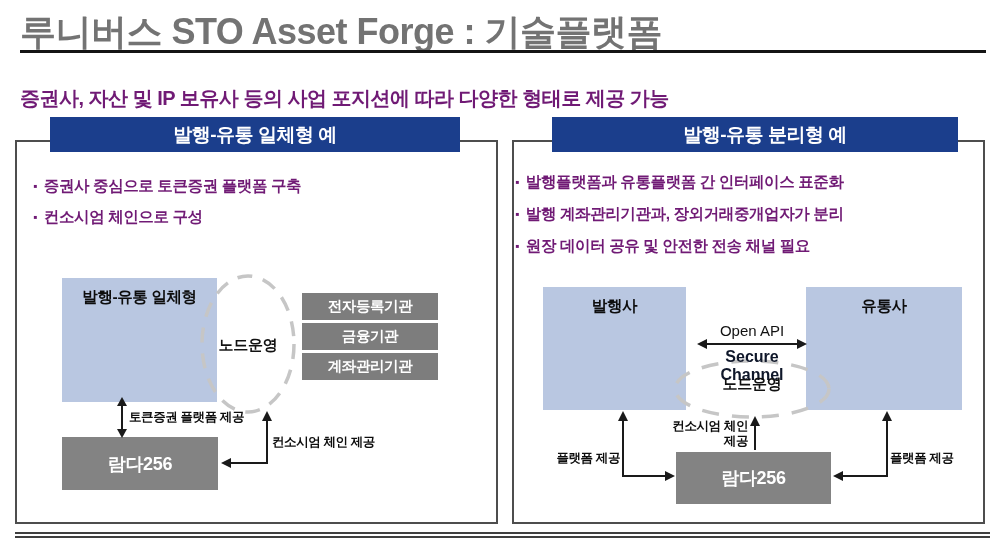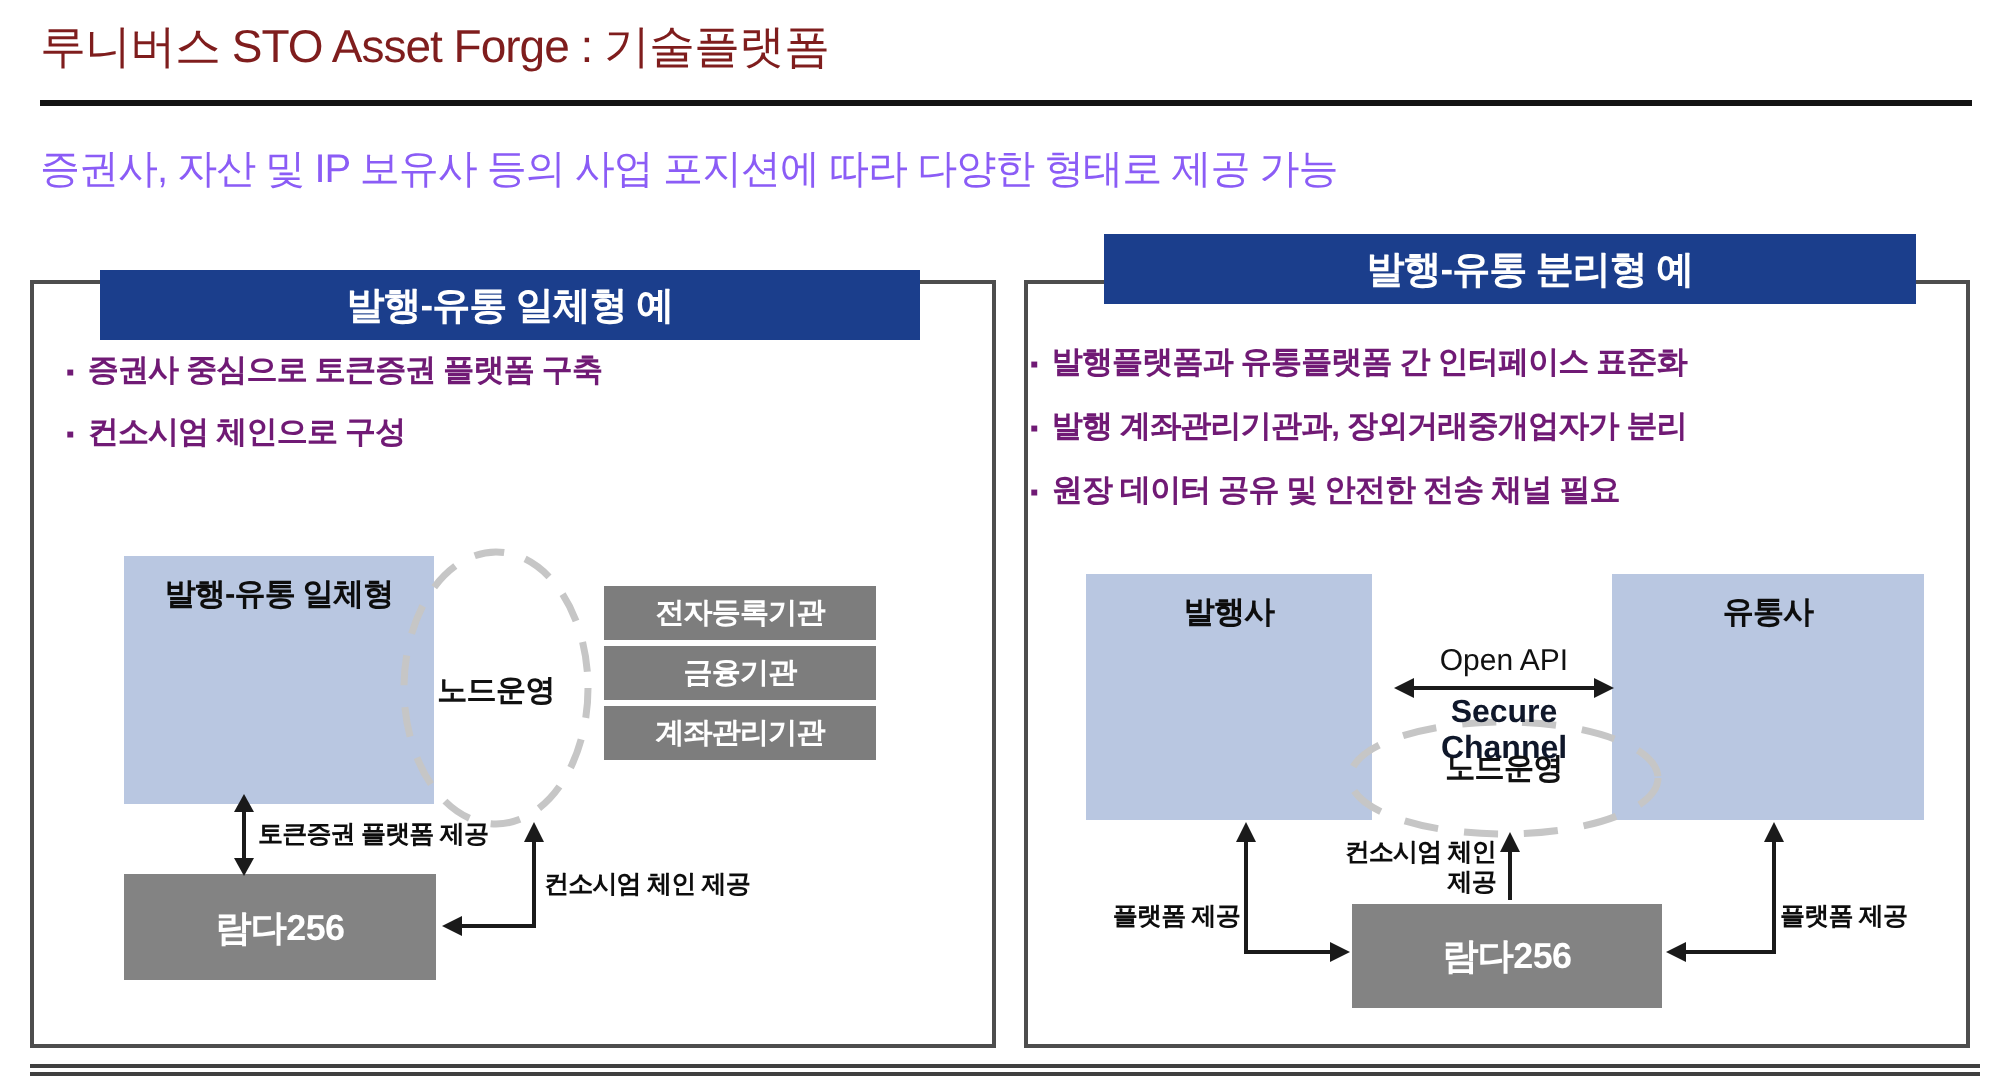--- a/index.html
+++ b/index.html
@@ -2,37 +2,37 @@
 <html><head>
 <meta charset="utf-8">
 <style>
   * { margin:0; padding:0; box-sizing:border-box; }
   body { background:#fff; }
   .canvas {
     position:relative; width:1000px; height:544px; background:#ffffff;
     font-family:"Liberation Sans", sans-serif; overflow:hidden; color:#111;
   }
   .page-title {
-    position:absolute; left:20px; top:8px; font-size:23px; font-weight:400;
-    color:#7f1d1d; letter-spacing:-0.5px; white-space:nowrap;
+    position:absolute; left:20px; top:8px; font-size:36px; font-weight:700;
+    color:#737373; letter-spacing:-0.5px; white-space:nowrap;
   }
   .title-rule { position:absolute; left:20px; top:50px; width:966px; height:3px; background:#141414; }
   .page-subtitle {
-    position:absolute; left:20px; top:71px; font-size:20px; font-weight:400;
-    color:#8b5cf6; letter-spacing:-0.5px; white-space:nowrap;
+    position:absolute; left:20px; top:85px; font-size:20px; font-weight:700;
+    color:#701a75; letter-spacing:-0.5px; white-space:nowrap;
   }
   .panel { position:absolute; top:140px; height:384px; border:2px solid #4d4d4d; background:#fff; }
   .panel.left { left:15px; width:483px; }
   .panel.right { left:512px; width:473px; }
   .panel-header {
     position:absolute; top:117px; height:35px; background:#1b3e8c; color:#fff;
     font-size:19px; font-weight:800; letter-spacing:-0.5px;
     display:flex; align-items:center; justify-content:center; z-index:3;
   }
-  .panel-header.left { left:50px; width:410px;margin-top:18px; }
+  .panel-header.left { left:50px; width:410px; }
   .panel-header.right { left:552px; width:406px;padding-left:20px; }
   .bullets { position:absolute; z-index:2; }
   .bullets.left { left:33px; top:176px; width:450px; }
   .bullets.right { left:515px; top:172px; width:462px; }
   .bullet {
     display:flex; align-items:flex-start; font-size:15.5px; font-weight:800;
     letter-spacing:-0.4px; color:#701a75; line-height:20px; margin-bottom:11px; white-space:nowrap;
   }
   .bullets.right .bullet { margin-bottom:12px; }
   .bullet::before { content:"▪"; font-size:12px; margin-right:7px; line-height:20px; }

